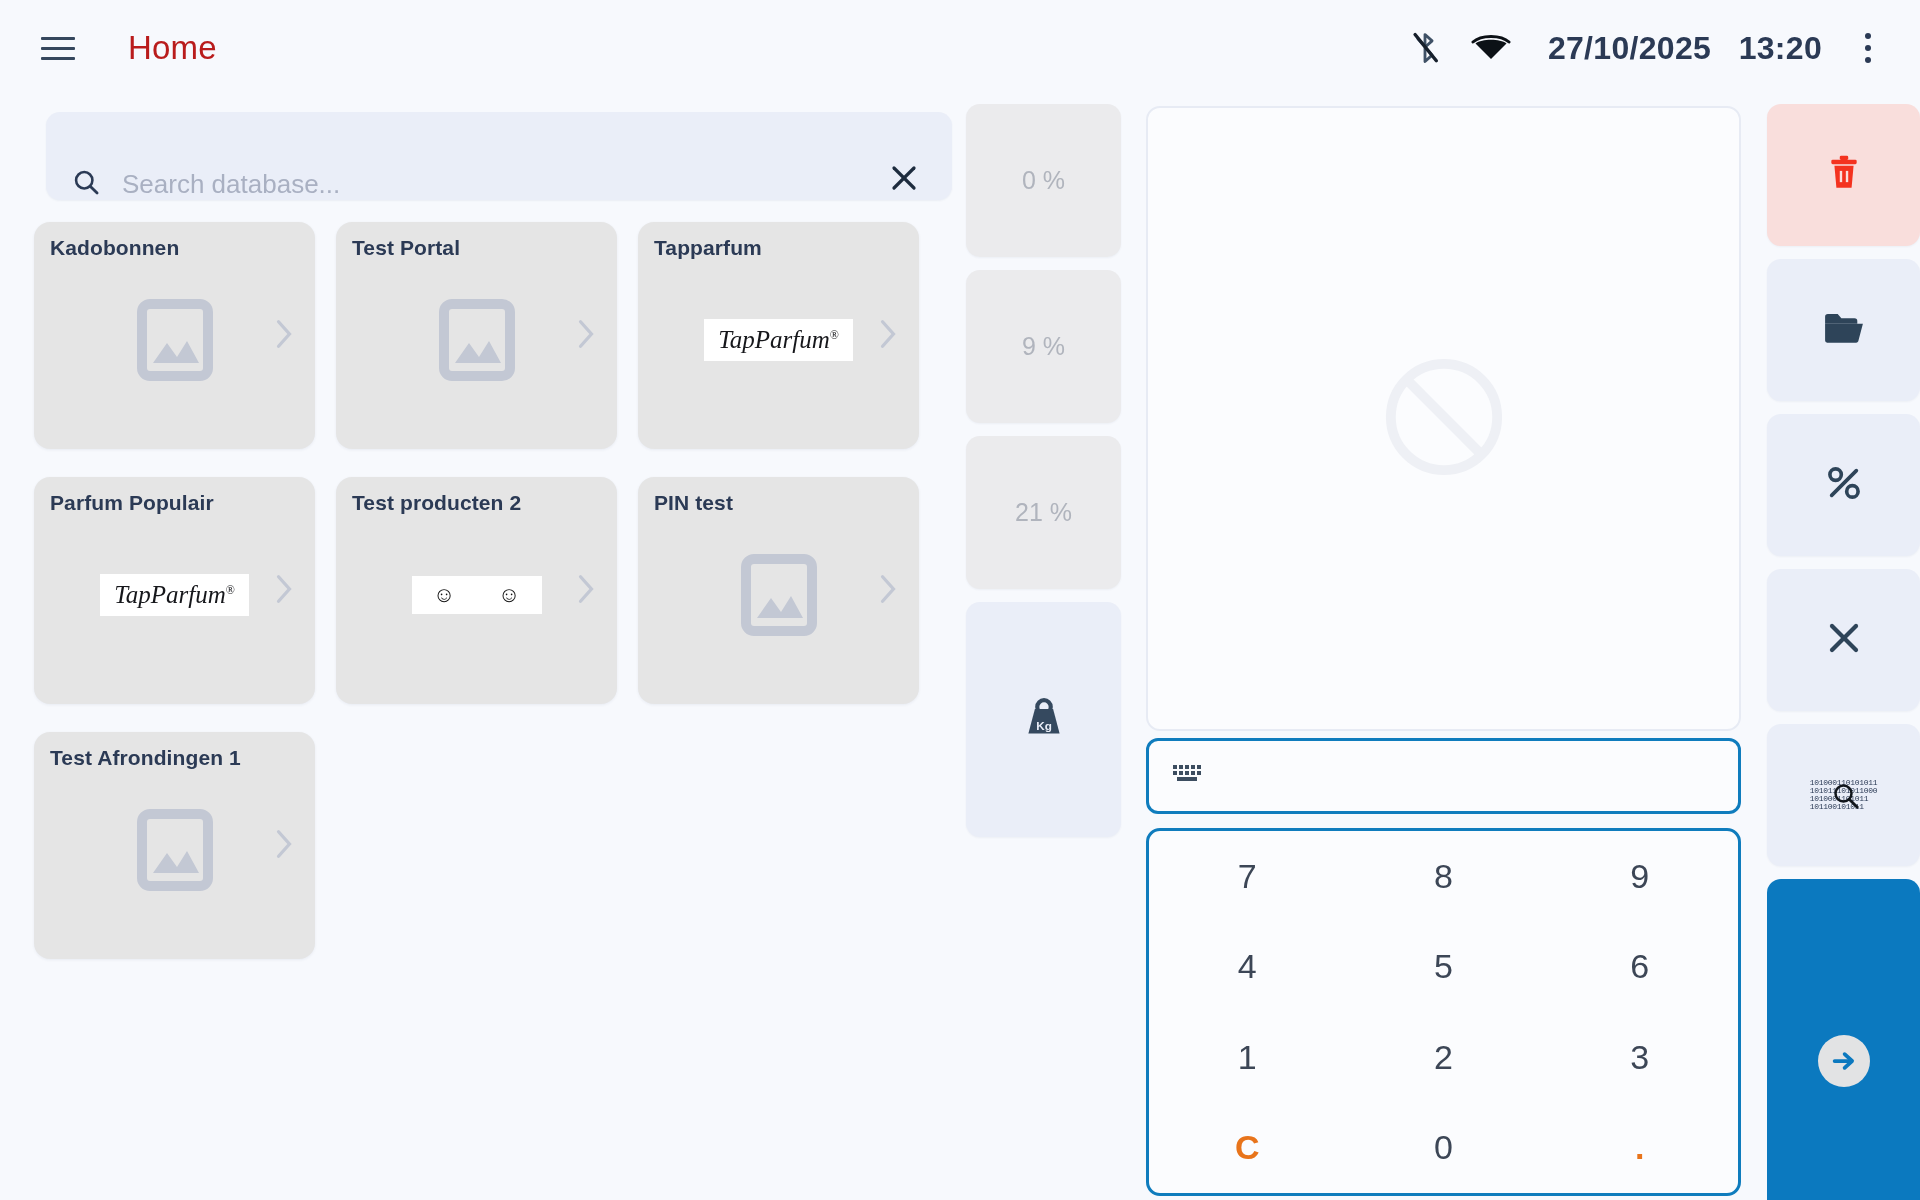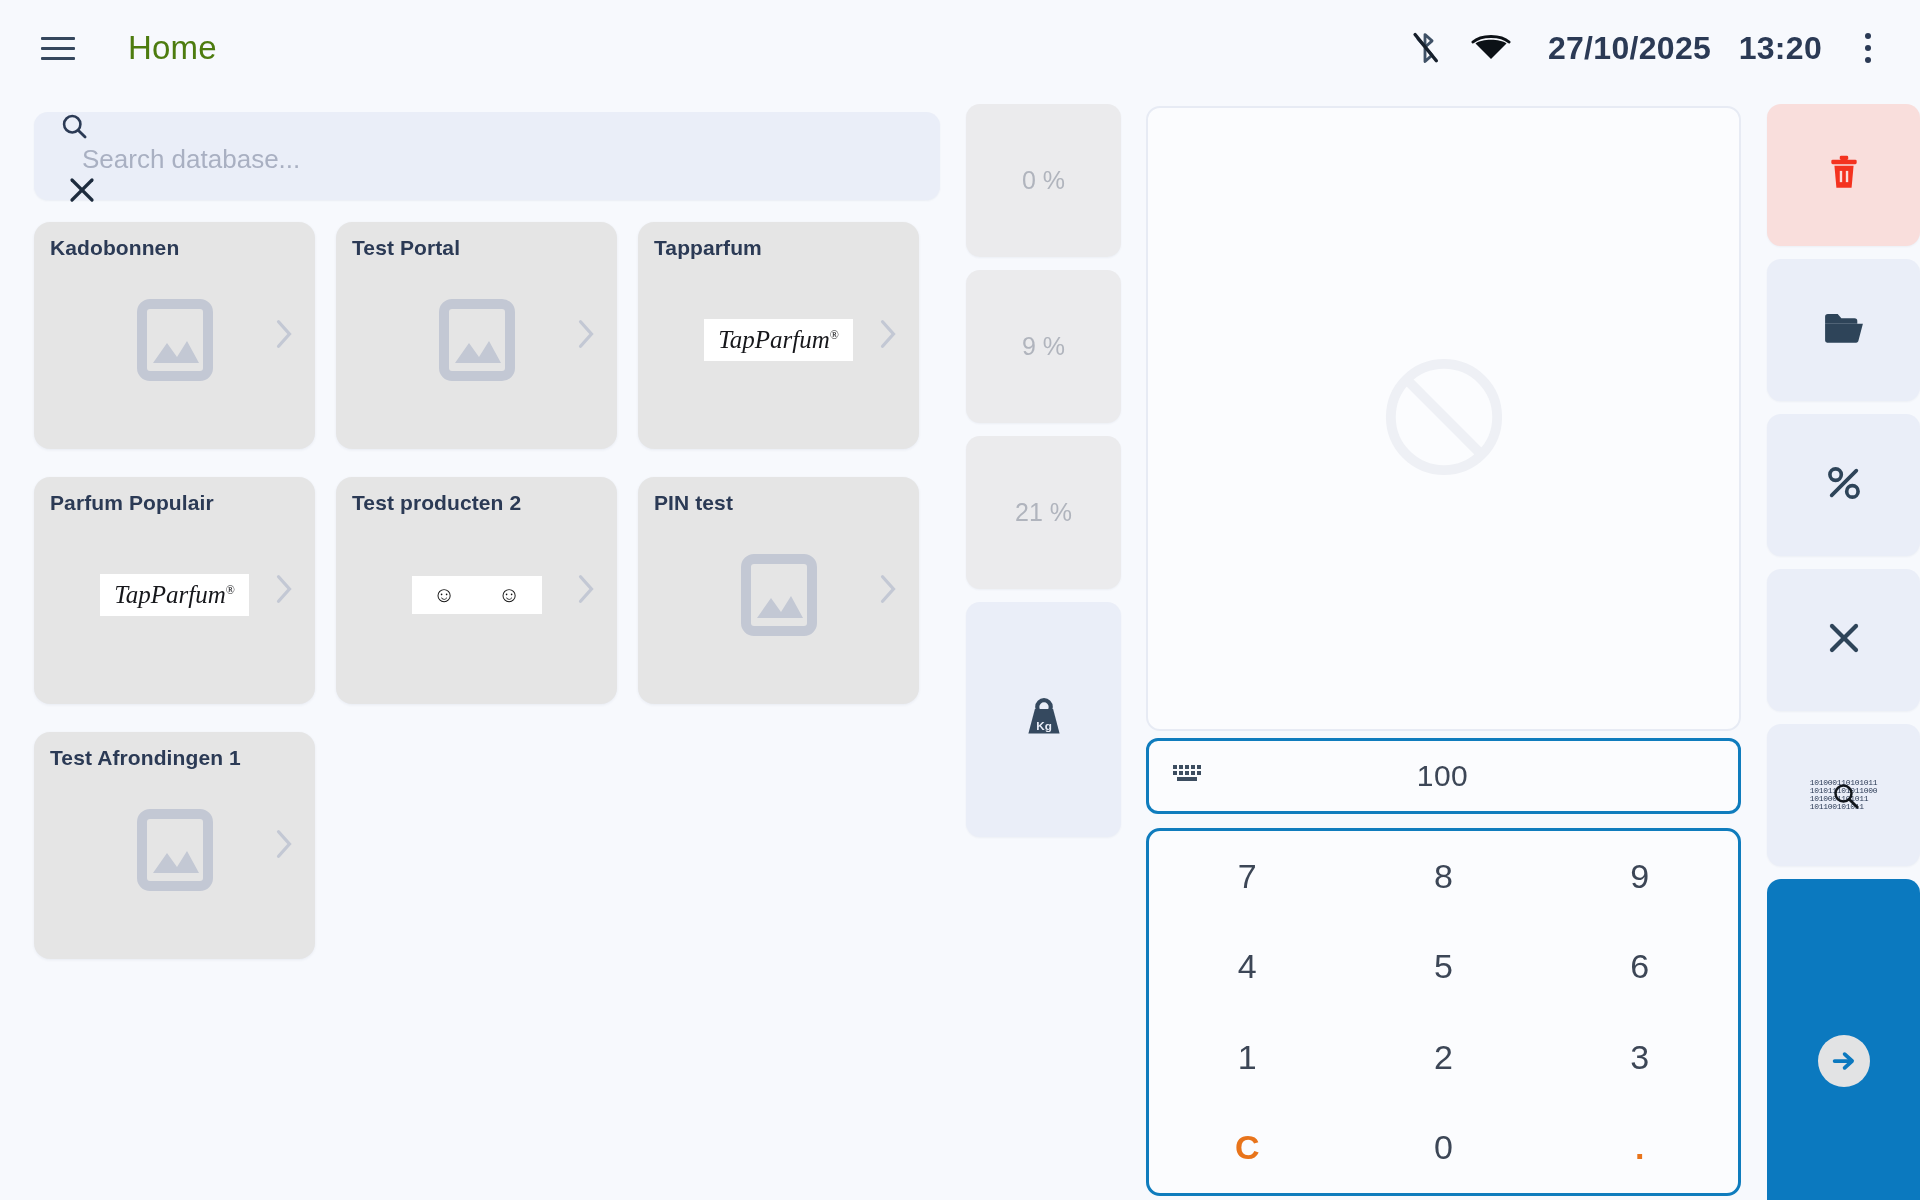--- a/index.html
+++ b/index.html
@@ -19,44 +19,43 @@
     background: #f7f9fd;
   }
   .hamburger {
     margin-left: 36px; width: 44px; height: 44px;
     display: flex; flex-direction: column; justify-content: center;
     align-items: center; gap: 7px; cursor: pointer;
   }
   .hamburger span { display: block; width: 34px; height: 3px; background: #35475d; border-radius: 1px; }
   .page-title {
     margin-left: 48px; font-size: 33px; font-weight: 500;
-    color: #4d7c0f; letter-spacing: .2px;
+    color: #b91c1c; letter-spacing: .2px;
   }
   .header-right {
     margin-left: auto; display: flex; align-items: center; gap: 0; padding-right: 24px;
   }
   .status-icon { width: 66px; height: 48px; display: flex; align-items: center; justify-content: center; }
   .datetime {
     font-size: 32px; font-weight: 700; color: #2b3a55;
     letter-spacing: .3px; margin: 0 18px 0 24px; white-space: nowrap;
   }
   .dots-menu {
     width: 56px; height: 56px; display: flex; flex-direction: column;
     align-items: center; justify-content: center; gap: 6px; cursor: pointer;
   }
   .dots-menu i { display: block; width: 6px; height: 6px; border-radius: 50%; background: #2b3a55; }
 
   
   .search-bar {
-    position: absolute; left: 34px; top: 112px;
+    position: absolute; left: 46px; top: 112px;
     width: 906px; height: 88px;
     background: #eaeef8; border-radius: 14px;
-    display: flex; align-items: flex-start; padding: 0 26px;
+    display: flex; align-items: flex-end; padding: 0 26px;
     box-shadow: 0 1px 2px rgba(40,60,100,.06);
-    flex-direction: column;
   }
   .search-input-text {
     flex: 1; margin-left: 22px; font-size: 26px; color: #a9b0c2; font-weight: 400;
   }
   .clear-x { width: 44px; height: 44px; display: flex; align-items: center; justify-content: center; cursor: pointer; }
 
   
   .grid {
     position: absolute; left: 34px; top: 222px;
     width: 910px;
@@ -360,21 +359,20 @@
         <rect x="26" y="3" width="4" height="4"></rect>
         <rect x="2" y="9" width="4" height="4"></rect>
           <rect x="8" y="9" width="4" height="4"></rect>
         <rect x="14" y="9" width="4" height="4"></rect>
           <rect x="20" y="9" width="4" height="4"></rect>
         <rect x="26" y="9" width="4" height="4"></rect>
         <rect x="6" y="15" width="20" height="4"></rect>
       </g>
     </svg>
   </span>
-  <span class="amount-value">100</span>
 </div>
 
 <div class="keypad">
   <div class="key">7</div>
   <div class="key">8</div>
   <div class="key">9</div>
   <div class="key">4</div>
   <div class="key">5</div>
   <div class="key">6</div>
   <div class="key">1</div>

